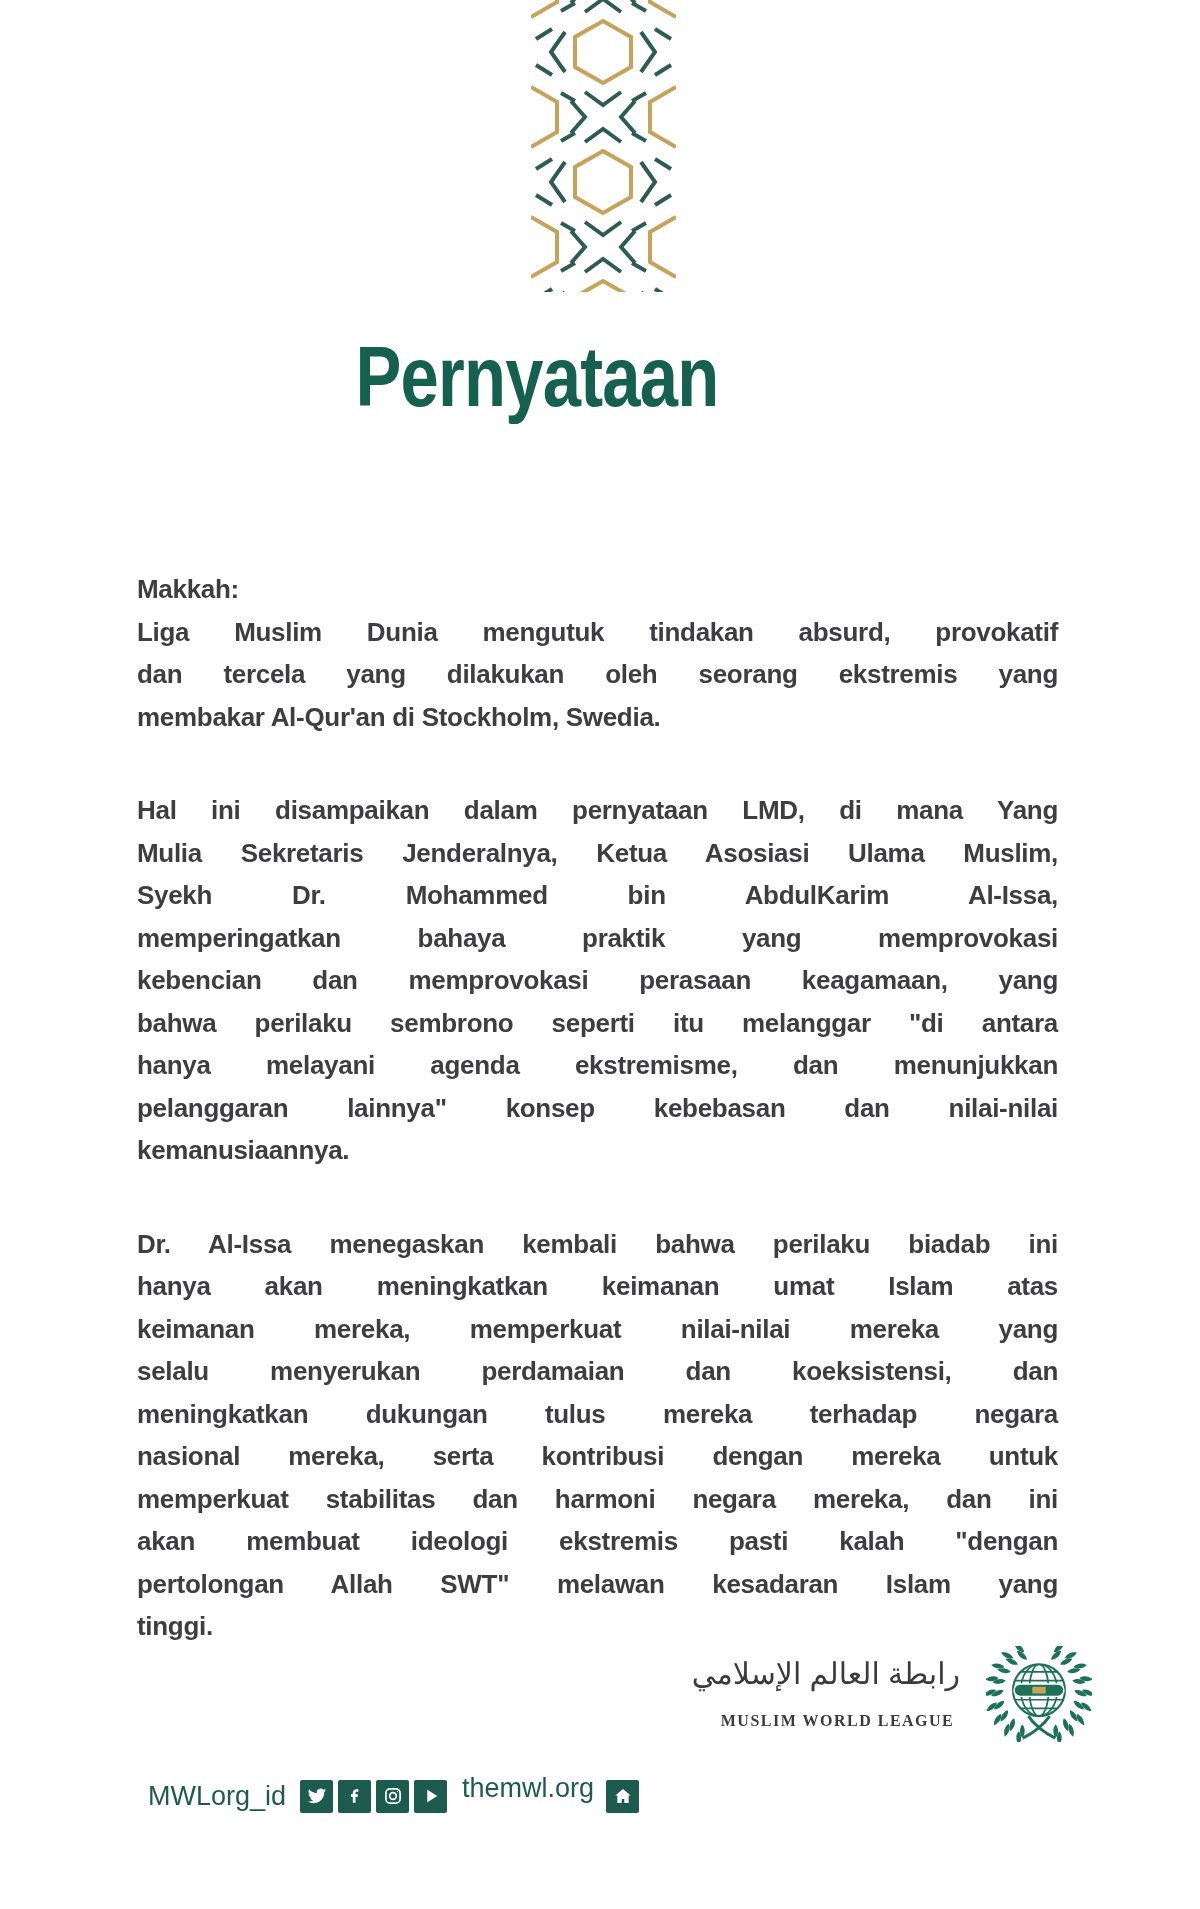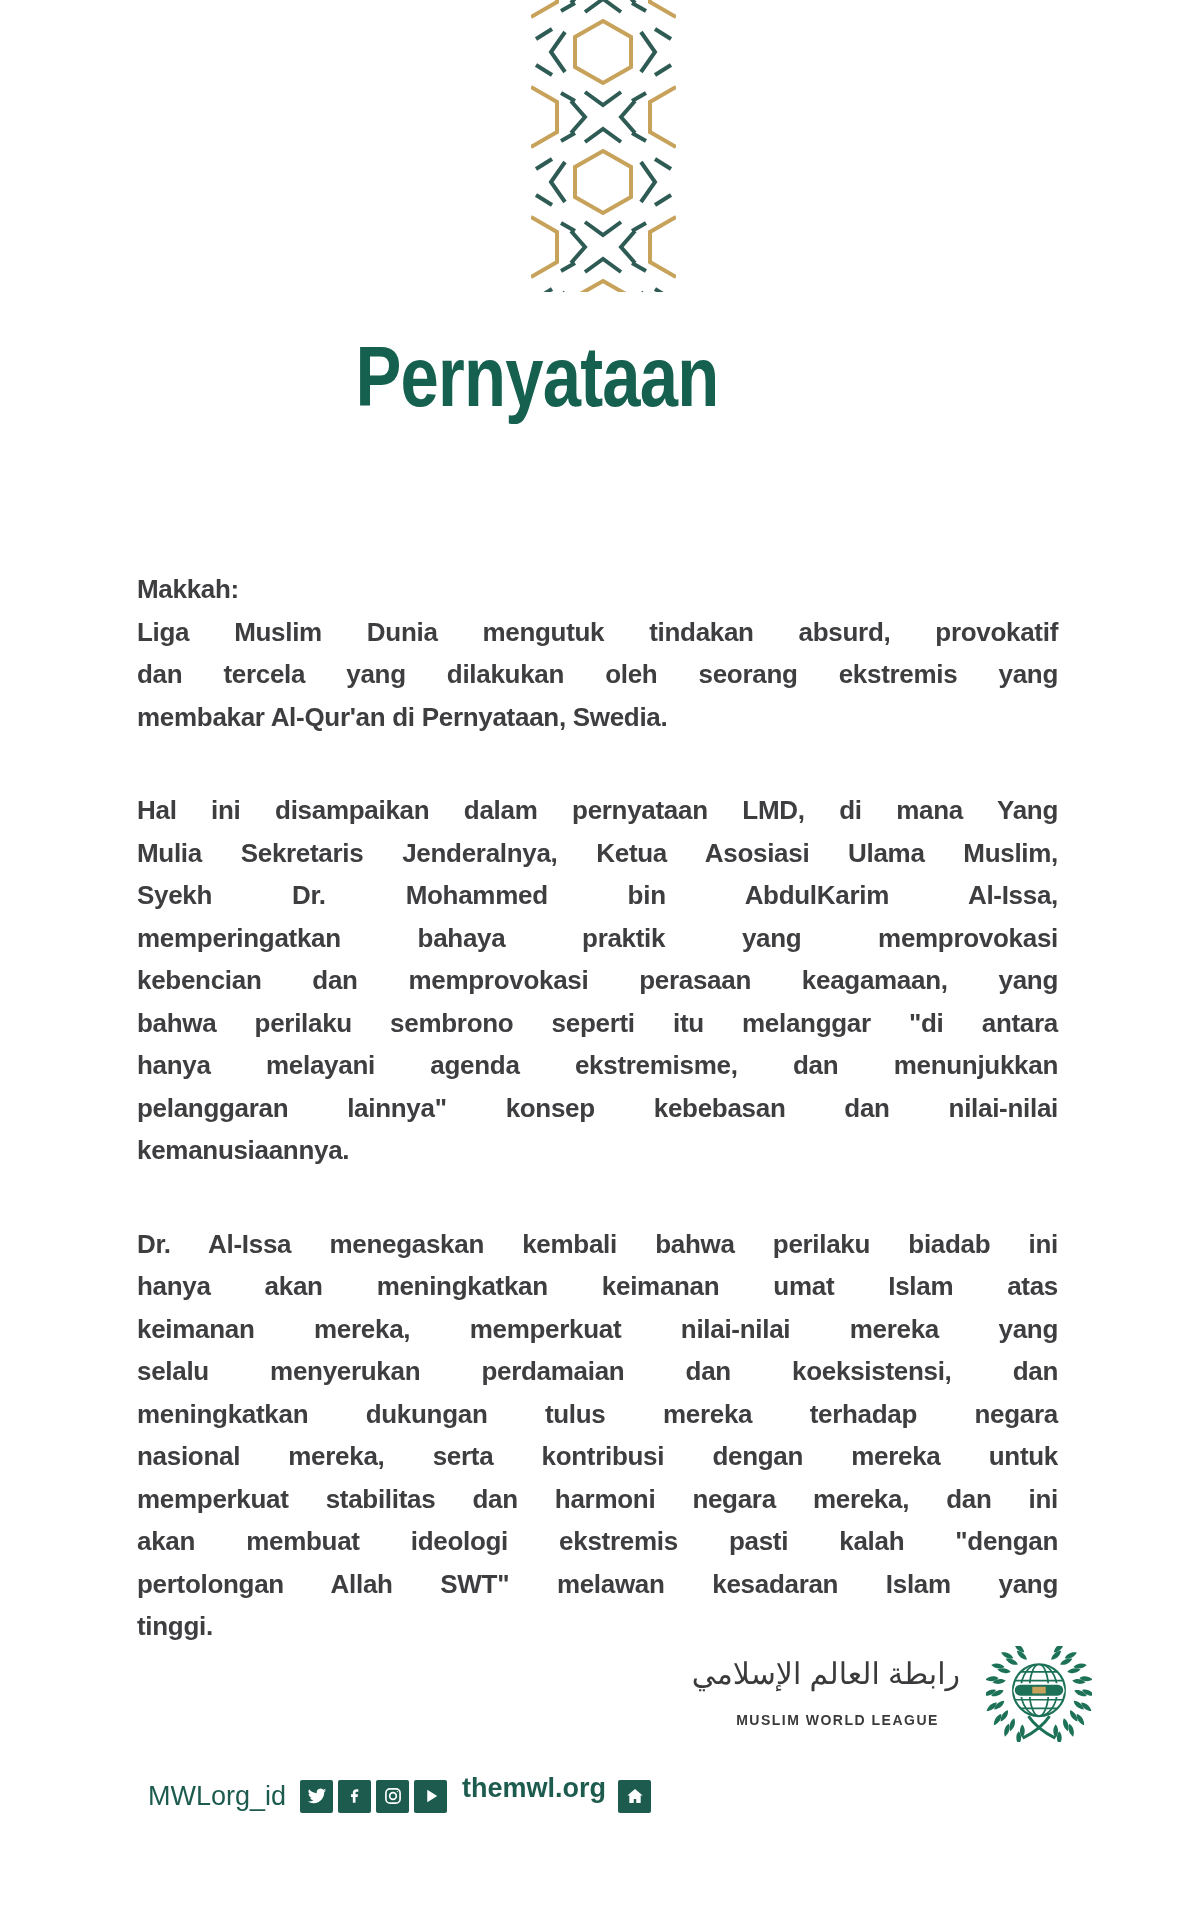--- a/index.html
+++ b/index.html
@@ -32,26 +32,26 @@
   .social-bar{
     position:absolute;left:148px;top:1778px;height:36px;display:flex;
     align-items:center;color:var(--accent);font-size:27px;
   }
   .social-handle{margin-right:14px;}
   .icon-sq{
     width:33px;height:33px;border-radius:2px;background:var(--accent);
     display:flex;align-items:center;justify-content:center;margin-right:5px;flex:0 0 auto;
   }
   .icon-sq svg{display:block;}
-  .website-url{margin:0 12px 16px 10px;font-weight:bold;}
+  .website-url{margin:0 12px 16px 10px;}
   .mwl-logo{position:absolute;right:108px;top:1640px;display:flex;align-items:flex-start;}
   .logo-text{width:245px;text-align:center;color:var(--logo_text);padding-top:2px;margin-right:26px;}
   .arabic{font-size:30px;line-height:64px;white-space:nowrap;}
   .latin{
-    font-family:Liberation Sans, sans-serif;font-weight:bold;font-size:14px;
+    font-family:Liberation Serif, serif;font-weight:bold;font-size:16px;
     letter-spacing:1.5px;margin-top:6px;white-space:nowrap;
   }
   .emblem{margin-top:6px;display:block;}
 </style>
 </head>
 <body>
 
 <svg class="ornament" viewBox="0 0 145 292" width="145" height="292">
   <defs>
     <g id="hexmotif">
@@ -84,21 +84,21 @@
   <use href="#hexmotif" y="312"></use>
 </svg>
 
 <h1 class="page-title">Pernyataan</h1>
 
 <div class="article" id="article">
     <div class="para">
       <div class="line plain">Makkah:</div>
       <div class="line">Liga Muslim Dunia mengutuk tindakan absurd, provokatif</div>
       <div class="line">dan tercela yang dilakukan oleh seorang ekstremis yang</div>
-      <div class="line plain">membakar Al-Qur'an di Pernyataan, Swedia.</div>
+      <div class="line plain">membakar Al-Qur'an di Stockholm, Swedia.</div>
     </div>
     <div class="para">
       <div class="line">Hal ini disampaikan dalam pernyataan LMD, di mana Yang</div>
       <div class="line">Mulia Sekretaris Jenderalnya, Ketua Asosiasi Ulama Muslim,</div>
       <div class="line">Syekh Dr. Mohammed bin AbdulKarim Al-Issa,</div>
       <div class="line">memperingatkan bahaya praktik yang memprovokasi</div>
       <div class="line">kebencian dan memprovokasi perasaan keagamaan, yang</div>
       <div class="line">bahwa perilaku sembrono seperti itu melanggar "di antara</div>
       <div class="line">hanya melayani agenda ekstremisme, dan menunjukkan</div>
       <div class="line">pelanggaran lainnya" konsep kebebasan dan nilai-nilai</div>

